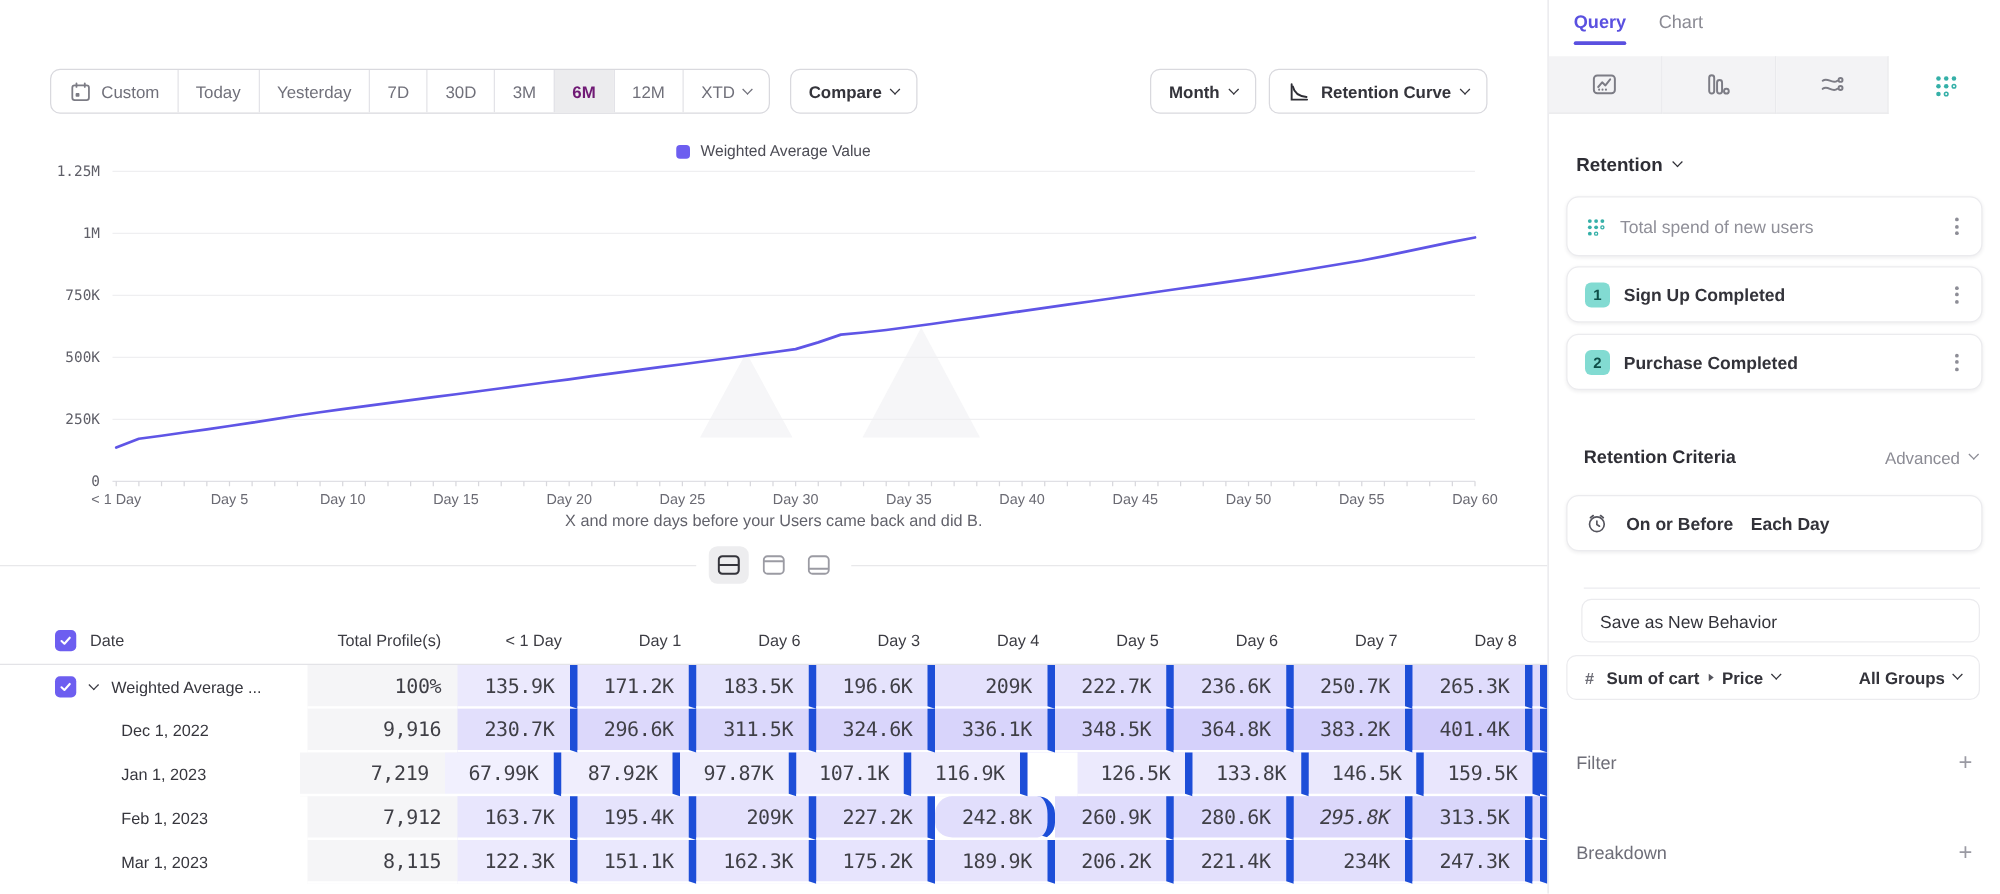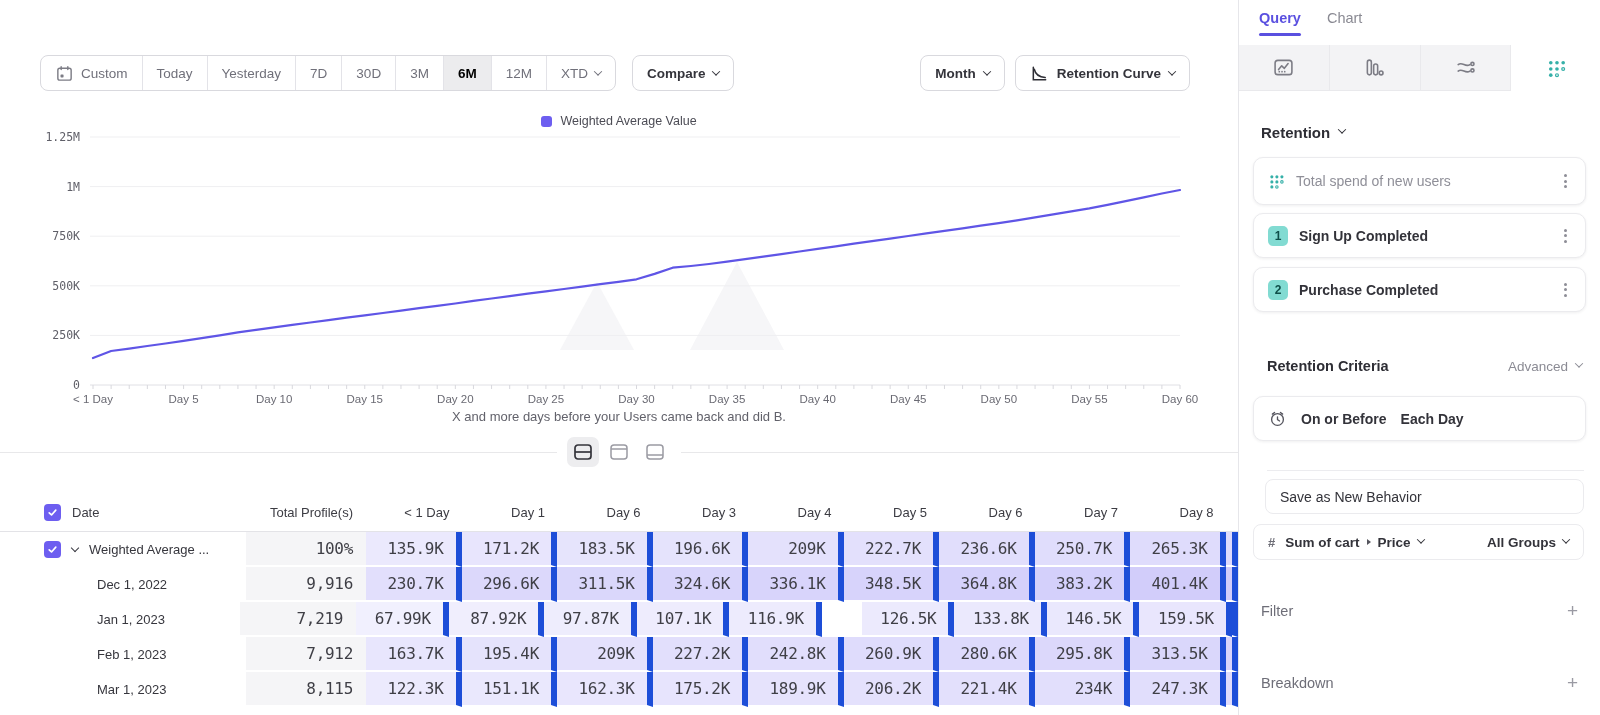--- a/index.html
+++ b/index.html
@@ -8,21 +8,21 @@
 
   
   .main { position:absolute; left:0; top:0; width:1238px; height:715px; }
 
   
   .toolbar { position:absolute; top:55px; left:40px; right:48px; height:36px; display:flex; align-items:center; }
   .dr-group { display:flex; height:36px; border:1px solid #d9d9de; border-radius:8px; overflow:hidden; background:#fff; }
   .dr-item { display:flex; align-items:center; gap:7px; padding:0 14px; font-size:13.5px; color:#70707a;
              border-left:1px solid #e3e3e8; cursor:pointer; white-space:nowrap; }
   .dr-item:first-child { border-left:none; }
-  .dr-item.active { background:#ececee; color:#000000; font-weight:bold; }
+  .dr-item.active { background:#ececee; color:#701a75; font-weight:bold; }
   .btn { display:flex; align-items:center; gap:8px; height:36px; padding:0 14px; border:1px solid #d9d9de;
          border-radius:8px; background:#fff; font-size:13.5px; color:#34343b; font-weight:bold; cursor:pointer; }
   .chev { width:6px; height:6px; border-right:1.6px solid currentColor; border-bottom:1.6px solid currentColor;
           transform:rotate(45deg) translate(-1px,-1px); display:inline-block; flex:0 0 auto; }
   .toolbar .spacer { flex:1; }
   .icon-stroke { stroke:#7c7c85; fill:none; stroke-width:1.5; stroke-linecap:round; stroke-linejoin:round; }
 
   
   .legend { position:absolute; top:114px; left:0; width:1238px; display:flex; justify-content:center;
             align-items:center; gap:8px; font-size:12.5px; color:#4c4c55; }
@@ -352,24 +352,24 @@
       </div>
       <div class="trow">
         <div class="cell c-date indent">
           <div class="row-label date-label">Feb 1, 2023</div>
         </div>
         <div class="cell c-prof num">7,912</div>
         <div class="cell c-val num" style="background: rgba(109, 94, 240, 0.157);">163.7K</div>
         <div class="cell c-val num" style="background: rgba(109, 94, 240, 0.176);">195.4K</div>
         <div class="cell c-val num" style="background: rgba(109, 94, 240, 0.184);">209K</div>
         <div class="cell c-val num" style="background: rgba(109, 94, 240, 0.196);">227.2K</div>
-        <div class="cell c-val num" style="background: rgba(109, 94, 240, 0.208);">242.8K</div>
+        <div class="cell c-val num" style="background: rgba(109, 94, 240, 0.208); border-radius: 14px;">242.8K</div>
         <div class="cell c-val num" style="background: rgba(109, 94, 240, 0.22);">260.9K</div>
         <div class="cell c-val num" style="background: rgba(109, 94, 240, 0.23);">280.6K</div>
-        <div class="cell c-val num" style="background: rgba(109, 94, 240, 0.24);">295.8K</div>
+        <div class="cell c-val num" style="background: rgba(109, 94, 240, 0.24); font-style: italic;">295.8K</div>
         <div class="cell c-val num" style="background: rgba(109, 94, 240, 0.25);">313.5K</div>
         <div class="cell c-sliver" style="background: rgba(109, 94, 240, 0.263);"></div>
       </div>
       <div class="trow">
         <div class="cell c-date indent">
           <div class="row-label date-label">Mar 1, 2023</div>
         </div>
         <div class="cell c-prof num">8,115</div>
         <div class="cell c-val num" style="background: rgba(109, 94, 240, 0.13);">122.3K</div>
         <div class="cell c-val num" style="background: rgba(109, 94, 240, 0.145);">151.1K</div>

